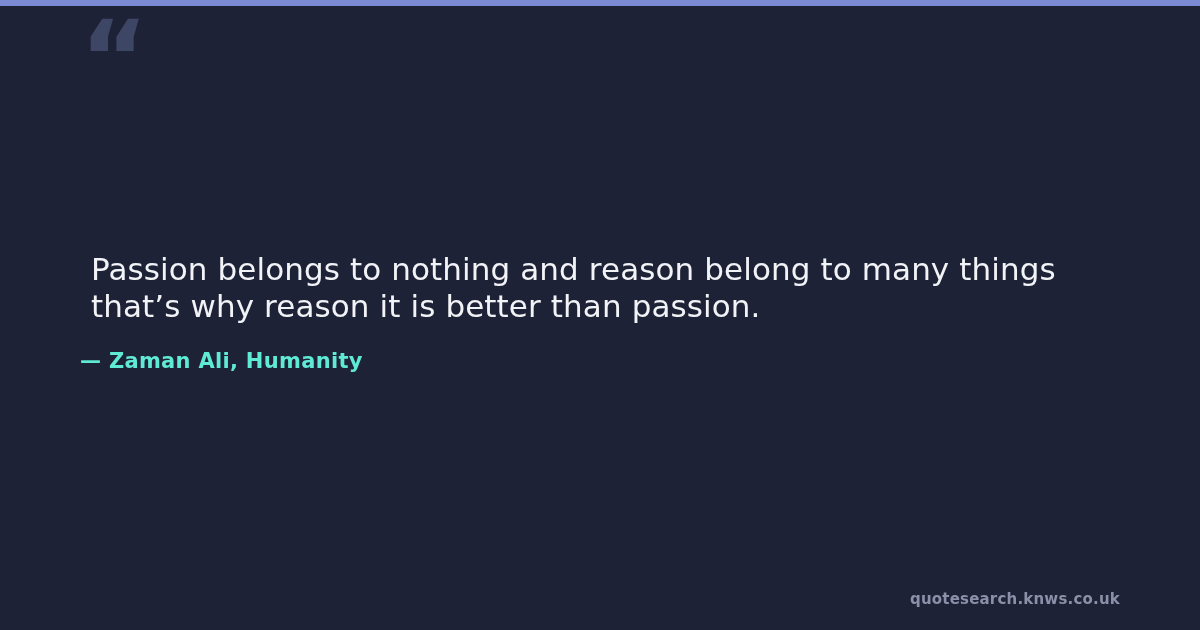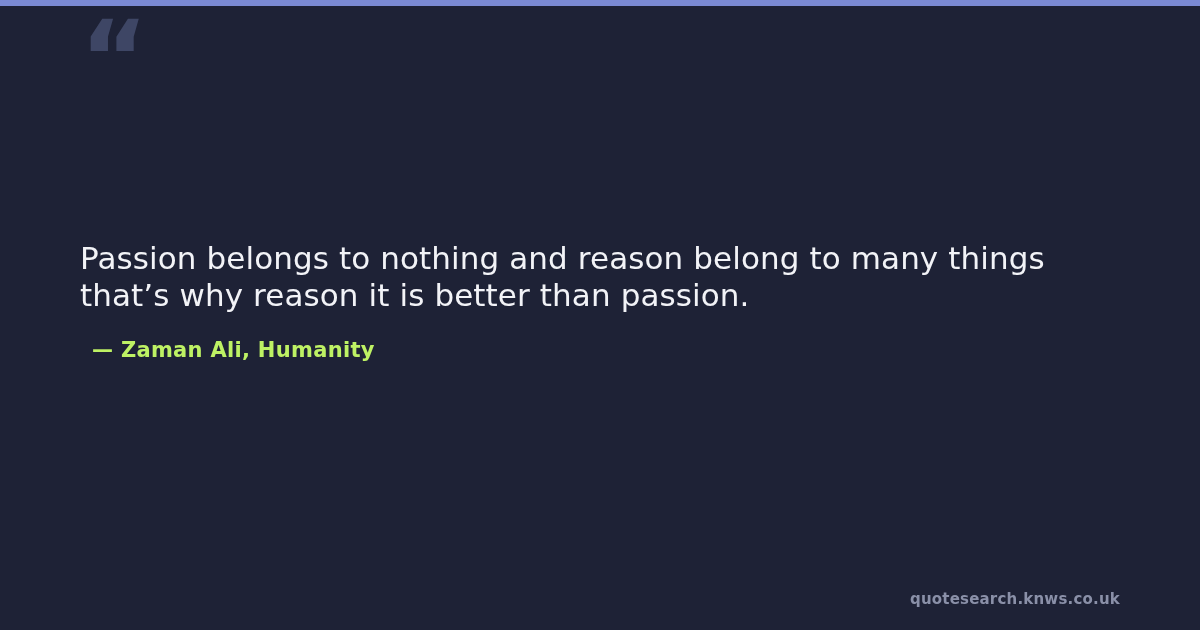--- a/index.html
+++ b/index.html
@@ -48,34 +48,34 @@
   }
 
   .content {
     position: absolute;
     left: 80px;
     top: 240px;
     width: 1040px;
   }
 
   .quote-text {
-    margin: 0;
+    margin: 11px;
     color: #f2f3f7;
     font-family: "DejaVu Sans", sans-serif;
     font-size: 31px;
     font-weight: 400;
     line-height: 37px;
     letter-spacing: 0.1px;
     max-width: 1000px;
     white-space: pre-line;
   }
 
   .attribution {
-    margin: 23px 0 0 12px;
-    color: #bef264;
+    margin: 23px 0 0 0;
+    color: #5eead4;
     font-family: "DejaVu Sans", sans-serif;
     font-size: 21px;
     font-weight: 700;
     line-height: 26px;
     letter-spacing: 0.3px;
   }
 
   .watermark {
     position: absolute;
     right: 80px;

